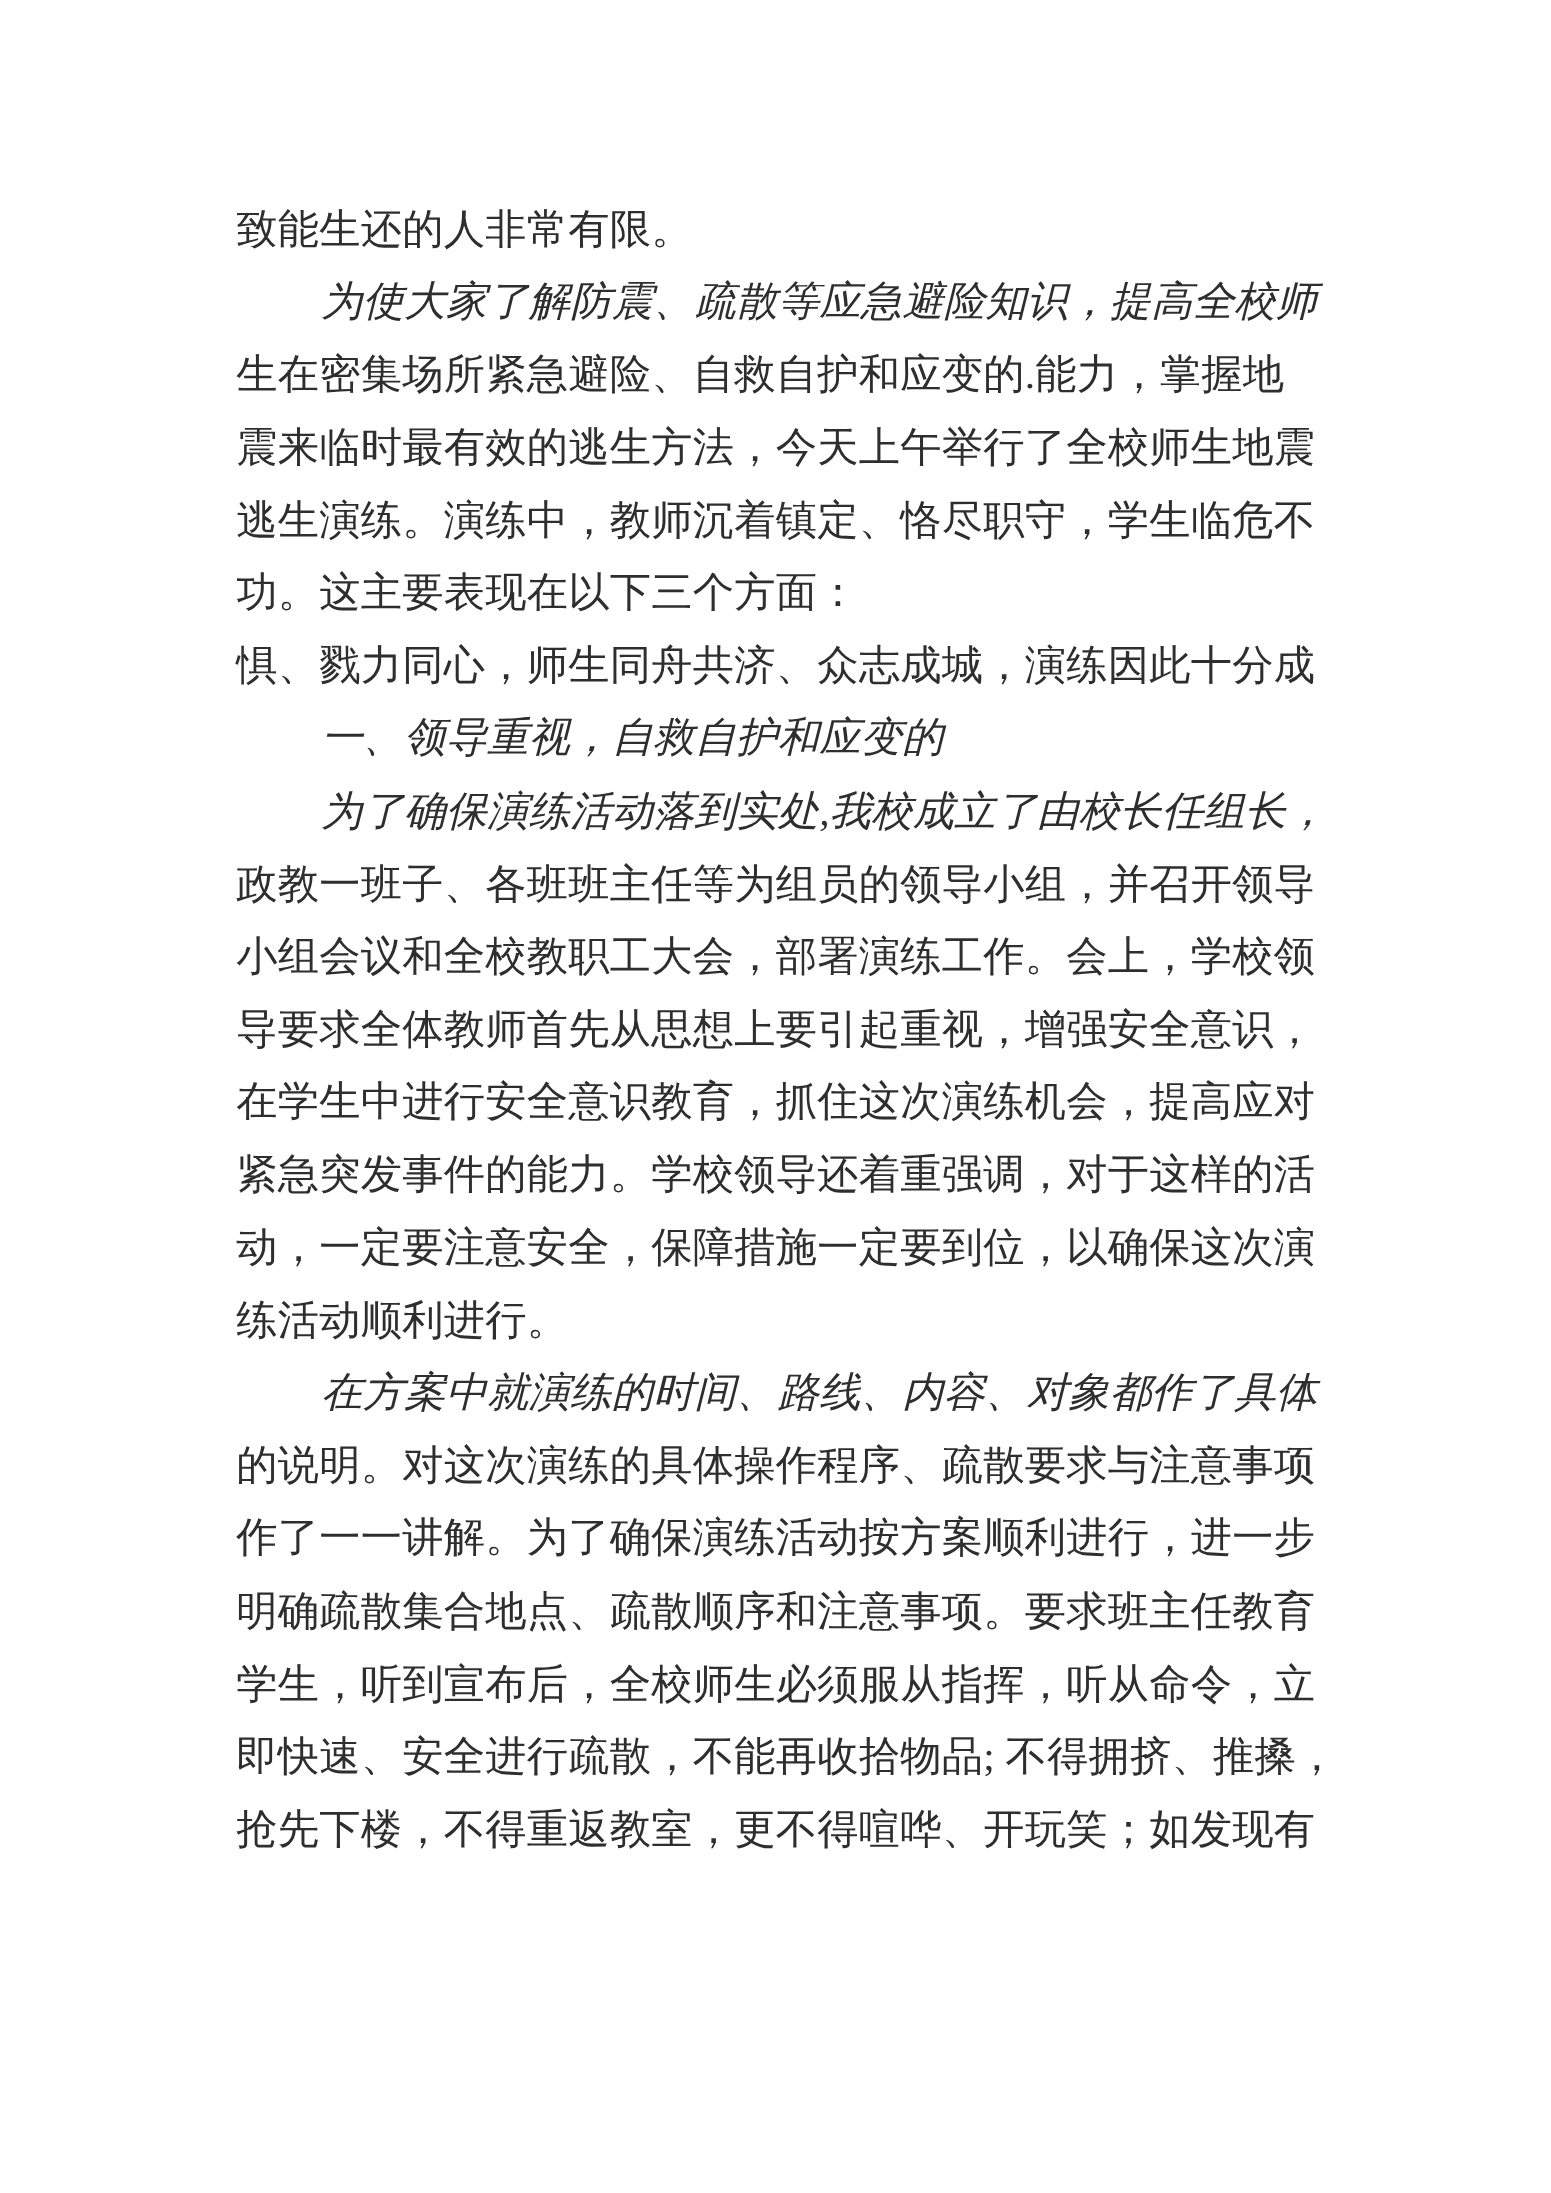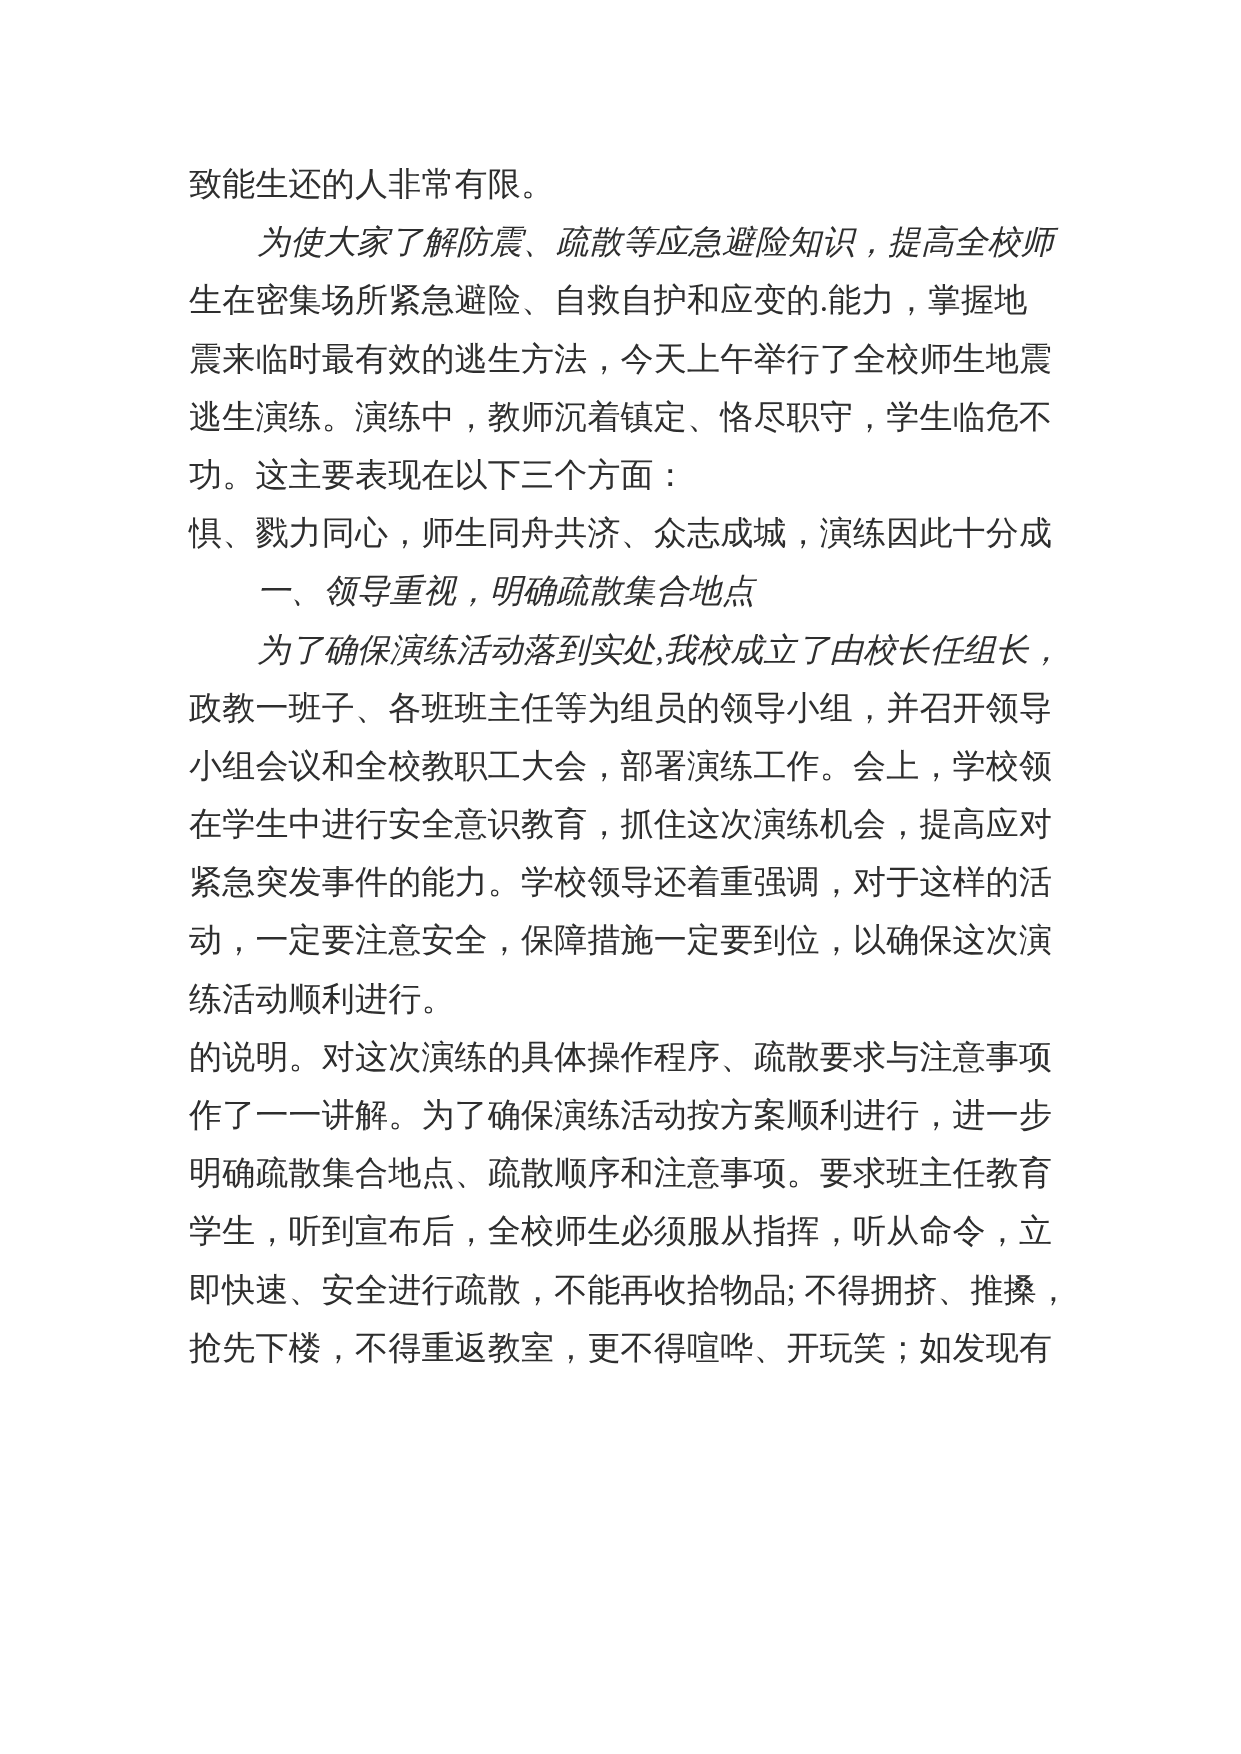--- a/index.html
+++ b/index.html
@@ -48,28 +48,30 @@
 
 <div class="page">
   <div class="textblock" id="doc-lines">
       <div class="line">致能生还的人非常有限。</div>
       <div class="line indent">为使大家了解防震、疏散等应急避险知识，提高全校师</div>
       <div class="line">生在密集场所紧急避险、自救自护和应变的.能力，掌握地</div>
       <div class="line">震来临时最有效的逃生方法，今天上午举行了全校师生地震</div>
       <div class="line">逃生演练。演练中，教师沉着镇定、恪尽职守，学生临危不</div>
       <div class="line">功。这主要表现在以下三个方面：</div>
       <div class="line">惧、戮力同心，师生同舟共济、众志成城，演练因此十分成</div>
-      <div class="line indent">一、领导重视，明确疏散集合地点</div>
+      <div class="line indent">一、领导重视，自救自护和应变的</div>
       <div class="line indent">为了确保演练活动落到实处,我校成立了由校长任组长，</div>
       <div class="line">政教一班子、各班班主任等为组员的领导小组，并召开领导</div>
       <div class="line">小组会议和全校教职工大会，部署演练工作。会上，学校领</div>
+      <div class="line">导要求全体教师首先从思想上要引起重视，增强安全意识，</div>
       <div class="line">在学生中进行安全意识教育，抓住这次演练机会，提高应对</div>
       <div class="line">紧急突发事件的能力。学校领导还着重强调，对于这样的活</div>
       <div class="line">动，一定要注意安全，保障措施一定要到位，以确保这次演</div>
       <div class="line">练活动顺利进行。</div>
+      <div class="line indent">在方案中就演练的时间、路线、内容、对象都作了具体</div>
       <div class="line">的说明。对这次演练的具体操作程序、疏散要求与注意事项</div>
       <div class="line">作了一一讲解。为了确保演练活动按方案顺利进行，进一步</div>
       <div class="line">明确疏散集合地点、疏散顺序和注意事项。要求班主任教育</div>
       <div class="line">学生，听到宣布后，全校师生必须服从指挥，听从命令，立</div>
       <div class="line">即快速、安全进行疏散，不能再收拾物品; 不得拥挤、推搡，</div>
       <div class="line">抢先下楼，不得重返教室，更不得喧哗、开玩笑；如发现有</div>
     </div>
 </div>
 
 </body></html>

